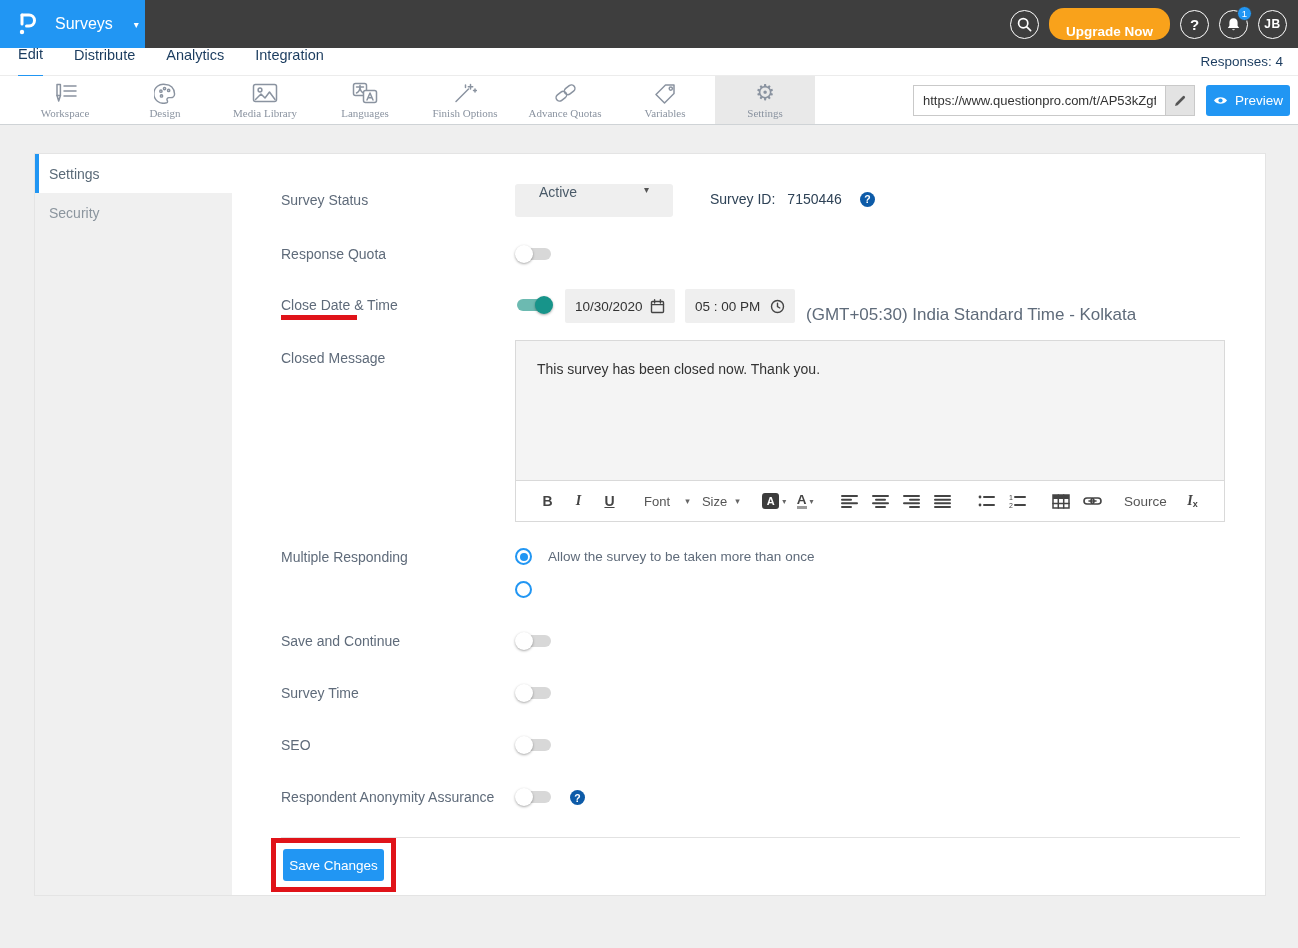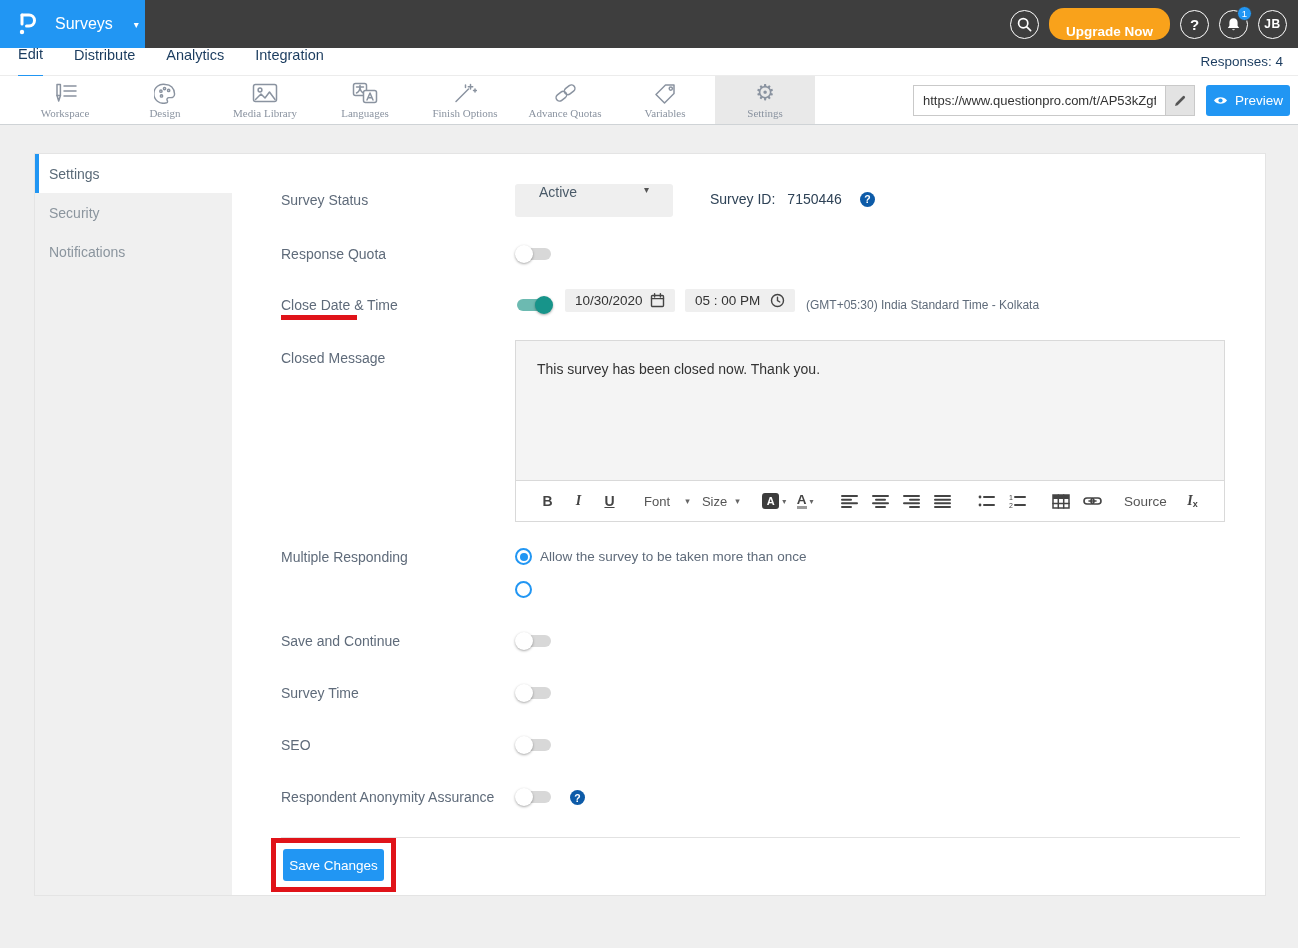--- a/index.html
+++ b/index.html
@@ -55,43 +55,43 @@
   .select .chev2 { color:#555; font-size:10px; }
   .survey-id { position:absolute; left:649px; top:37px; display:flex; align-items:center; gap:12px; font-size:14px; color:#2e4256;margin-left:26px; }
   .help-icon { width:15px; height:15px; border-radius:50%; background:#0d5ba8; color:#fff; font-size:10.5px; font-weight:bold; display:inline-flex; align-items:center; justify-content:center; cursor:pointer; flex:none; }
 
   .toggle { position:absolute; width:38px; height:16px; cursor:pointer; }
   .toggle .track { position:absolute; left:2px; top:2px; width:34px; height:12px; border-radius:7px; background:#d8d8d8; }
   .toggle .knob { position:absolute; left:0; top:-1px; width:18px; height:18px; border-radius:50%; background:#fff; box-shadow:0 1px 2.5px rgba(0,0,0,.35); }
   .toggle.on .track { background:#6cbab1; }
   .toggle.on .knob { left:20px; background:#17948a; }
 
-  .field-box { position:absolute; top:135px; height:23px; background:#efefef; border-radius:2px; display:flex; align-items:center; justify-content:space-between; padding:8px 10px; font-size:13.5px; color:#333; cursor:pointer; }
+  .field-box { position:absolute; top:135px; height:34px; background:#efefef; border-radius:2px; display:flex; align-items:center; justify-content:space-between; padding:8px 10px; font-size:13.5px; color:#333; cursor:pointer; }
   .field-box svg { stroke:#444; fill:none; stroke-width:1.4; stroke-linecap:round; }
-  .tz-text { position:absolute; left:771px; top:144px; font-size:12px; color:#5f6b7a; }
+  .tz-text { position:absolute; left:771px; top:151px; font-size:17px; color:#5f6b7a; }
 
   .editor { position:absolute; left:480px; top:186px; width:710px; border:1px solid #d9d9d9; }
   .ed-content { height:139px; background:#f4f4f4; padding:20px 21px; font-size:14px; color:#333; font-family:"Liberation Sans",sans-serif; outline:none; }
   .ed-toolbar { height:41px; background:#fff; border-top:1px solid #d9d9d9; display:flex; align-items:center; padding:0 16px; color:#444; }
   .ed-btn { height:26px; min-width:25px; display:flex; align-items:center; justify-content:center; cursor:pointer; margin:0 3px; }
   .ed-btn svg { stroke:#444; stroke-width:2; stroke-linecap:round; fill:none; }
   .ed-b { font-weight:bold; font-size:14px; }
   .ed-i { font-style:italic; font-weight:bold; font-size:14px; font-family:"Liberation Serif",serif; }
   .ed-u { text-decoration:underline; font-weight:bold; font-size:14px; }
   .ed-dd { display:flex; align-items:center; justify-content:space-between; font-size:13px; color:#555; cursor:pointer; margin:0 6px; }
   .ed-dd .chev2 { font-size:9px; color:#666; margin-left:8px; }
   .ed-gap { width:13px; flex:none; }
   .bgcolor-chip { width:17px; height:16px; background:#3c3c3c; border-radius:3px; color:#fff; font-size:11px; font-weight:bold; display:flex; align-items:center; justify-content:center; }
   .txtcolor { font-weight:bold; font-size:13.5px; color:#444; border-bottom:3px solid #9b9b9b; line-height:13px; }
   .mini-chev { font-size:8px; color:#666; margin-left:3px; }
   .src-label { font-size:13.5px; color:#555; margin-left:6px; }
   .rm-i { font-style:italic; font-weight:bold; font-size:14px; font-family:"Liberation Serif",serif; }
   .rm-x { font-size:9px; font-weight:bold; margin-top:6px; }
 
-  .radio-row { position:absolute; left:480px; display:flex; align-items:center; gap:8px; cursor:pointer;justify-content:center; }
+  .radio-row { position:absolute; left:480px; display:flex; align-items:center; gap:16px; cursor:pointer;justify-content:center; }
   .radio { width:17px; height:17px; border-radius:50%; border:2px solid #2196f3; background:#fff; position:relative; flex:none; }
   .radio.checked::after { content:""; position:absolute; inset:2.5px; border-radius:50%; background:#2196f3; }
   .radio-label { font-size:13.5px; color:#5f6b7a; }
 
   .divider { position:absolute; left:246px; top:683px; width:959px; height:1px; background:#e2e2e2; }
   .save-annotation { position:absolute; left:236px; top:684px; width:125px; height:54px; border:5px solid #e01319; background:#fff; display:flex; align-items:center; justify-content:center; }
   .save-btn { width:101px; height:32px; background:#2196f3; border:none; border-radius:3px; color:#fff; font-size:13.5px; cursor:pointer; font-family:inherit; }
   .anon-help { position:absolute; left:535px; top:636px; }
 </style>
 </head>
@@ -242,21 +242,20 @@
       </svg>
       <span>Preview</span>
     </button>
   </div>
 
   <div class="card">
 
     <aside class="sidebar">
       <div class="side-item active">Settings</div>
       <div class="side-item">Security</div>
-      <div class="side-item">Notifications</div>
     </aside>
 
     <div class="row-label" style="top:38px">Survey Status</div>
     <div class="select">
       <span>Active</span>
       <span class="chev2">▾</span>
     </div>
     <div class="survey-id">
       <span>Survey ID:</span>
       <span>7150446</span>

